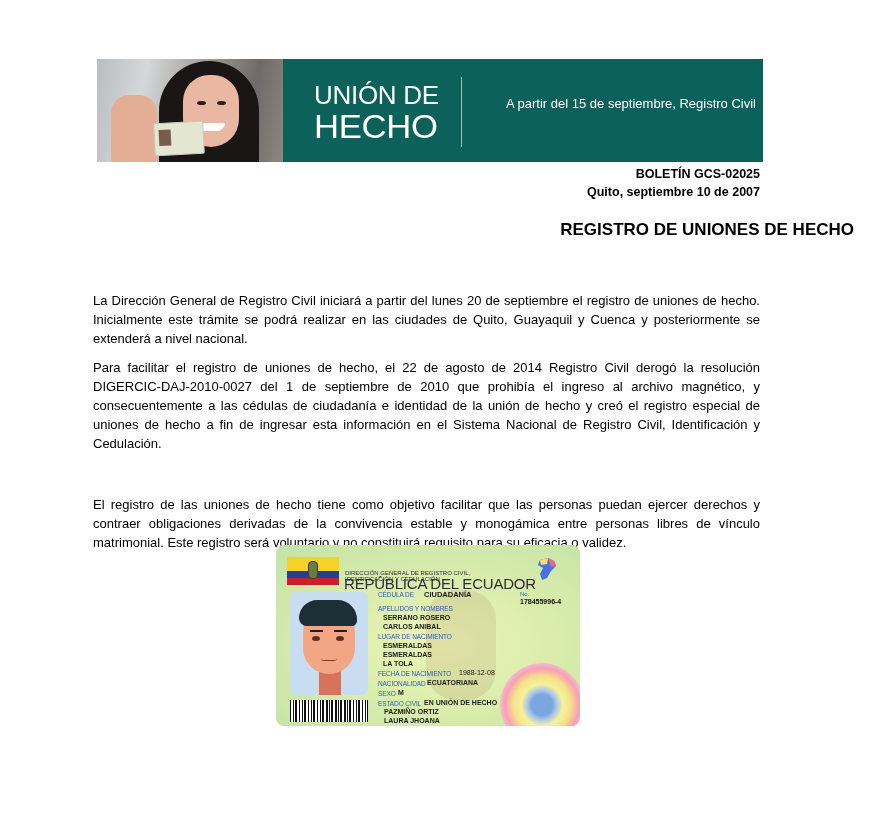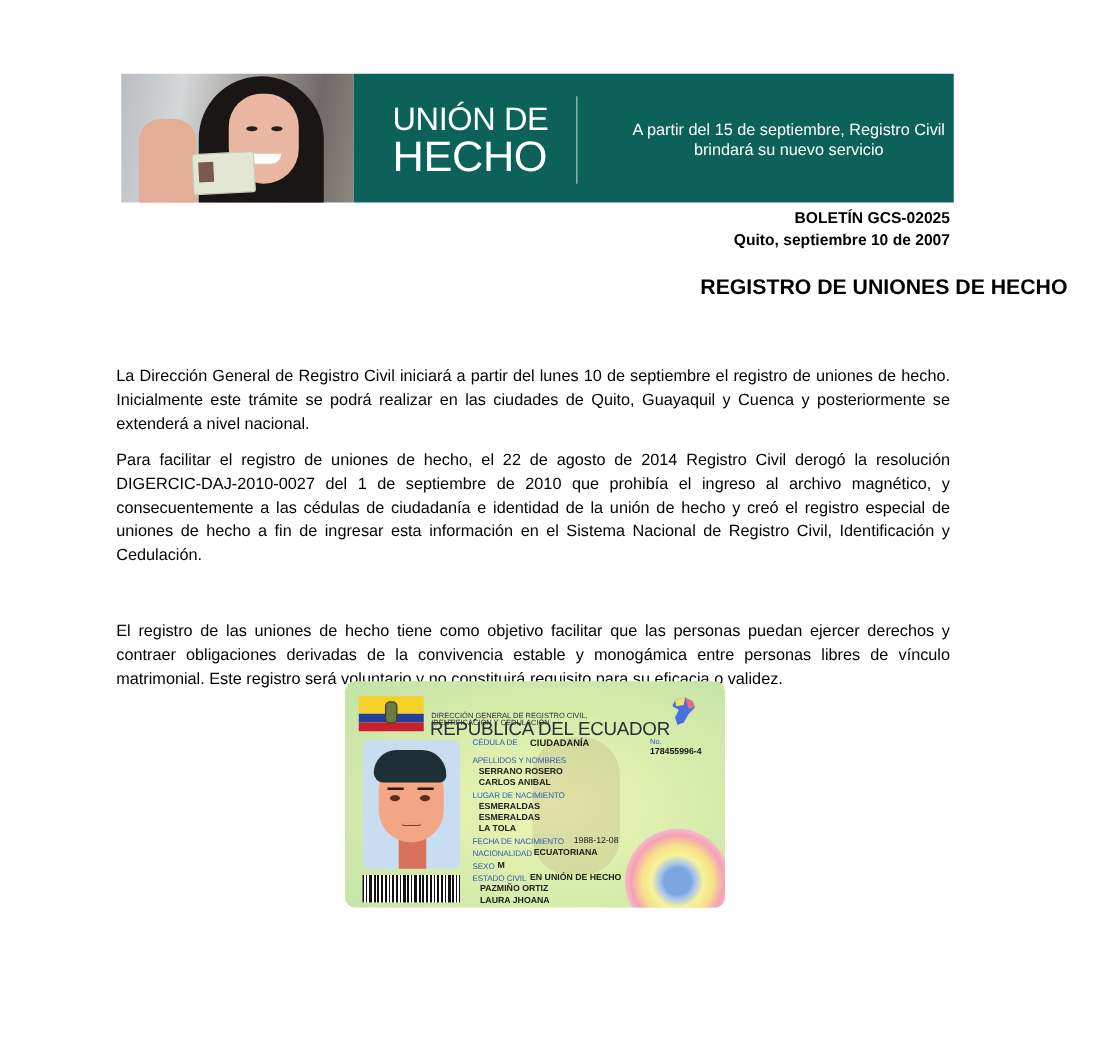--- a/index.html
+++ b/index.html
@@ -76,33 +76,32 @@
     <div class="idcard"></div>
   </div>
   <div class="banner-green">
     <div class="banner-title">
       <span class="l1">UNIÓN DE</span>
       <span class="l2">HECHO</span>
     </div>
     <div class="banner-divider"></div>
     <div class="banner-sub">
       <div>A partir del 15 de septiembre, Registro Civil</div>
-      <div>brindará  su nuevo servicio</div>
     </div>
   </div>
 </div>
 
 <div class="bulletin">
   <div>BOLETÍN GCS-02025</div>
   <div>Quito, septiembre 10 de 2007</div>
 </div>
 
 <div class="doc-title">REGISTRO DE UNIONES DE HECHO</div>
 
-<p class="para p1">La Dirección General  de Registro Civil iniciará a partir del lunes 10 de septiembre el registro de uniones de hecho.  Inicialmente este trámite se podrá realizar en las ciudades de Quito, Guayaquil y Cuenca y posteriormente se extenderá a nivel nacional.</p>
+<p class="para p1">La Dirección General  de Registro Civil iniciará a partir del lunes 20 de septiembre el registro de uniones de hecho.  Inicialmente este trámite se podrá realizar en las ciudades de Quito, Guayaquil y Cuenca y posteriormente se extenderá a nivel nacional.</p>
 <p class="para p2">Para facilitar el registro de uniones de hecho, el 22 de agosto de 2014 Registro Civil derogó la resolución DIGERCIC-DAJ-2010-0027 del 1 de septiembre de 2010 que prohibía el ingreso al archivo magnético, y consecuentemente a las cédulas de ciudadanía e identidad de la unión de hecho y creó el registro especial de uniones de hecho  a fin de ingresar esta información en el Sistema Nacional de Registro Civil, Identificación y Cedulación.</p>
 <p class="para p3">El registro de las uniones de hecho tiene como objetivo facilitar que las personas puedan ejercer derechos y contraer obligaciones derivadas de la convivencia estable y monogámica entre personas libres de vínculo matrimonial. Este registro será voluntario y no constituirá requisito para su eficacia o validez.</p>
 
 <div class="idcard-main">
   <div class="crest"></div>
   <div class="seal"></div>
 
   <div class="flag">
     <div class="y"></div>
       <div class="b"></div>

